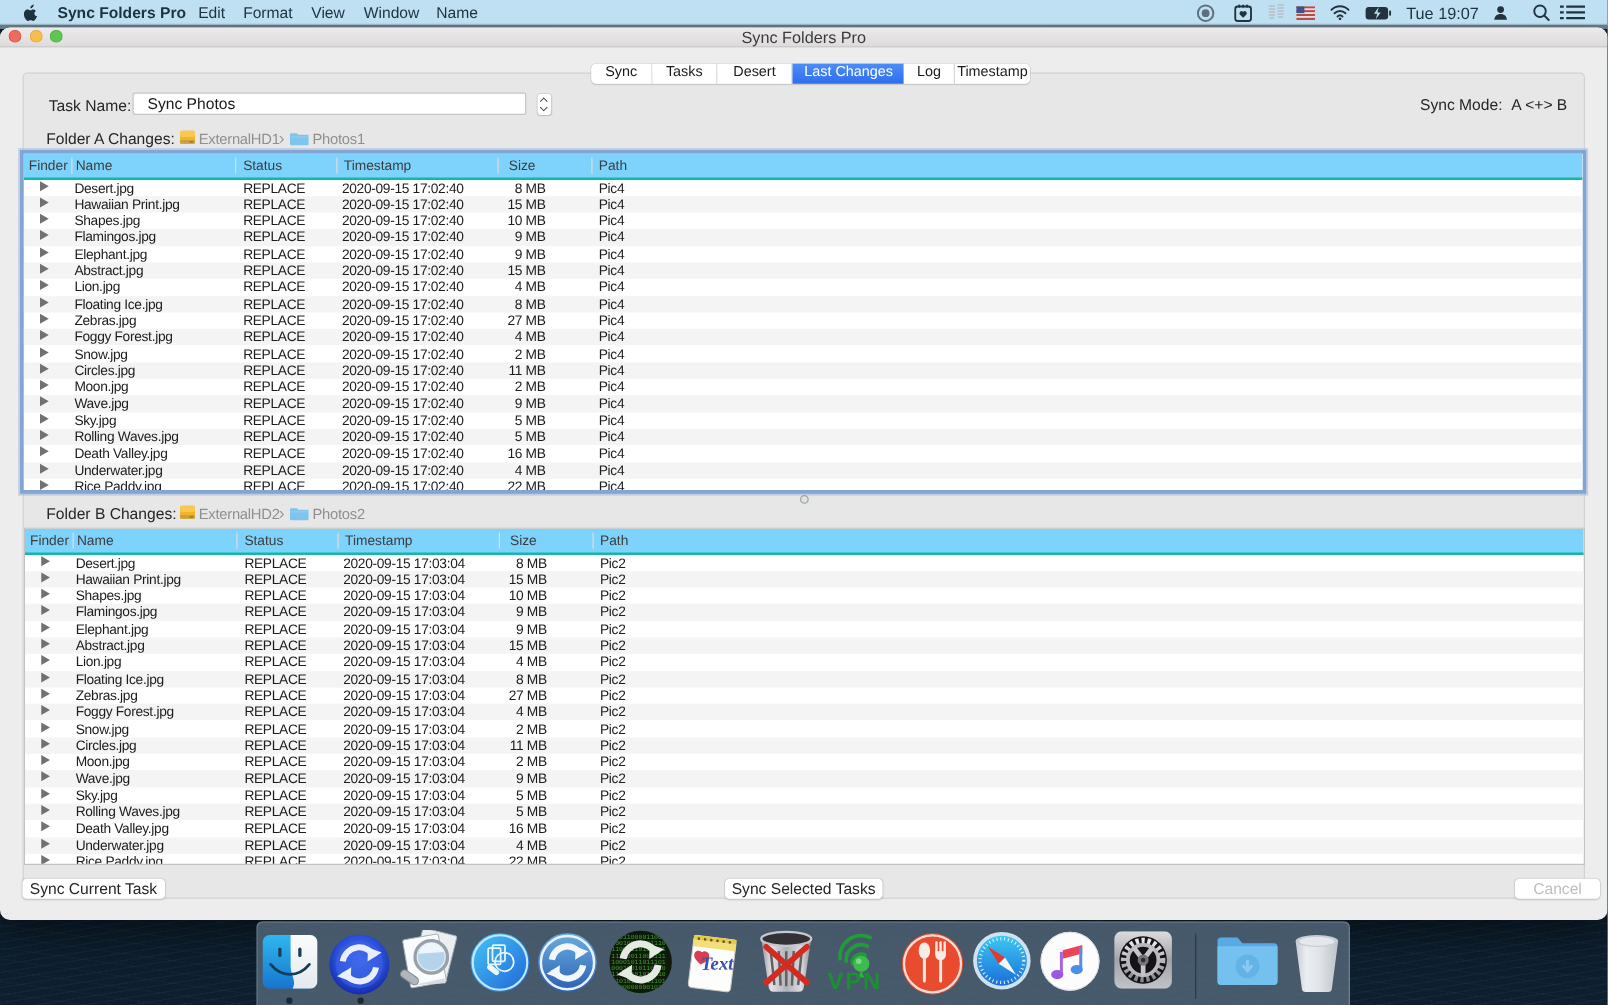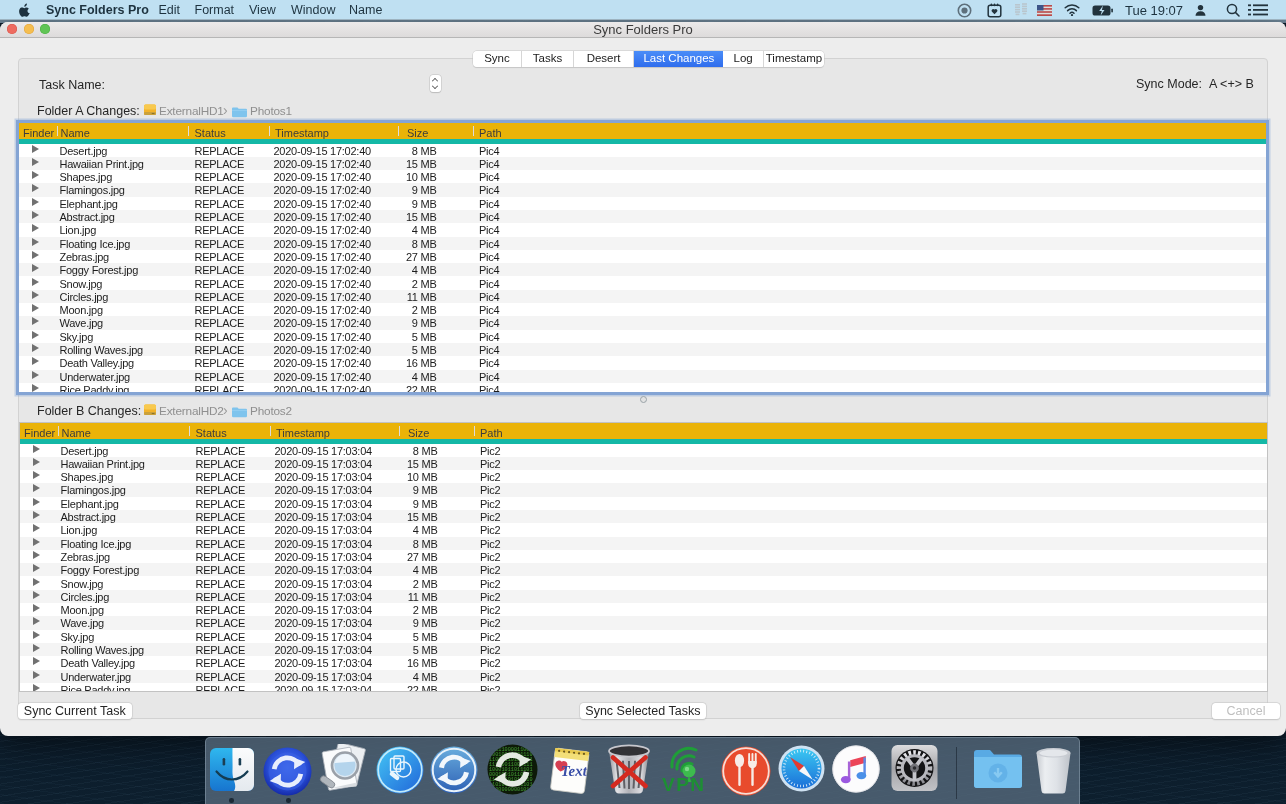--- a/index.html
+++ b/index.html
@@ -31,21 +31,21 @@
 .lbl13{font-size:12.5px;color:#262626;white-space:nowrap}
 #field{left:106px;top:52.3px;width:315px;height:18.2px;background:#fff;border:1px solid #c6c6c6;border-radius:2px;font-size:12.5px;color:#1a1a1a;line-height:17.5px;padding-left:11px}
 #stepper{left:429.5px;top:53px;width:11.5px;height:16.5px;background:#fff;border-radius:3px;box-shadow:0 0 0 0.5px #c2c2c2,0 0.5px 1px rgba(0,0,0,.2)}
 #stepper:before{content:"";position:absolute;left:2.6px;top:3px;width:5px;height:5px;border-left:1.6px solid #3c3c3c;border-top:1.6px solid #3c3c3c;transform:scale(.72) rotate(45deg)}
 #stepper:after{content:"";position:absolute;left:2.6px;top:8.2px;width:5px;height:5px;border-right:1.6px solid #3c3c3c;border-bottom:1.6px solid #3c3c3c;transform:scale(.72) rotate(45deg)}
 .gray13{font-size:11.8px;color:#8f8f8f;white-space:nowrap;letter-spacing:-0.2px}
 
 .tbl{background:#fff;font-size:11px;color:#1c1c1c;overflow:hidden}
 #tblA{left:19px;top:100.5px;width:1247px;height:269px;box-shadow:inset 0 0 0 1px rgba(255,255,255,.8), 0 0 0 3px #84a4d4, 0 0 0 4.5px rgba(130,165,215,.4)}
 #tblB{left:19px;top:399.5px;width:1248.5px;height:270.5px;border:1px solid #c2c2c2}
-.thead{position:relative;height:21px;background:#eab308;border-bottom:5px solid #14b8a6;color:#3d3d3d}
+.thead{position:relative;height:21px;background:#7dd3fc;border-bottom:2px solid #14b8a6;color:#3d3d3d}
 .thead span{position:absolute;top:3.5px;line-height:14px}
 .h-finder{left:4px}.h-name{left:41.5px}.h-st{left:175.5px}.h-ts{left:256px}.h-sz{left:388px}.h-pa{left:460px}
 .vs{position:absolute;top:3px;bottom:3px;width:1px;background:#dcdcdc}
 .row{position:relative;height:13.3px}
 .rg{background:#f4f4f4}
 .row span{position:absolute;top:1.1px;line-height:12px;white-space:nowrap;letter-spacing:-0.25px}
 .tri{left:12.8px;top:3.4px;width:0;height:0;border-left:7px solid #717171;border-top:4.4px solid transparent;border-bottom:4.4px solid transparent}
 .c-name{left:40.5px}.c-st{left:175.5px}.c-ts{left:254.5px}.c-sz{left:355px;width:62.5px;text-align:right}.c-pa{left:460px}
 
 #dot{left:639.5px;top:374px;width:7px;height:7px;border-radius:50%;background:#e2e2e2;border:1px solid #9aa3a8}
@@ -72,20 +72,21 @@
   <div id="tabs" class="abs">
     <div class="tab" style="width:49px">Sync</div>
     <div class="tab" style="width:51.9px">Tasks</div>
     <div class="tab" style="width:60.4px">Desert</div>
     <div class="tab sel" style="width:89.2px">Last Changes</div>
     <div class="tab" style="width:40.3px">Log</div>
     <div class="tab" style="width:60.4px">Timestamp</div>
   </div>
 
   <div class="abs lbl13" style="left:39px;top:55.5px">Task Name:</div>
+  <div id="field" class="abs">Sync Photos</div>
   <div id="stepper" class="abs"></div>
   <div class="abs lbl13" style="left:1136px;top:54.8px">Sync Mode:</div>
   <div class="abs lbl13" style="left:1209px;top:54.8px">A &lt;+&gt; B</div>
 
   <div class="abs lbl13" style="left:37px;top:81.5px">Folder A Changes:</div>
   <div class="abs" style="left:143px;top:80.5px"><svg width="14" height="14" viewBox="0 0 14 14">
         <rect x="1" y="1.5" width="12" height="10.5" rx="1.5" fill="#f3b32a"></rect>
         <rect x="1" y="1.5" width="12" height="5" rx="1.5" fill="#f8c94e"></rect>
         <rect x="1" y="9" width="12" height="3" rx="1" fill="#caa13c"></rect>
         <rect x="8.6" y="10" width="3" height="1" rx=".5" fill="#8c7329"></rect>

